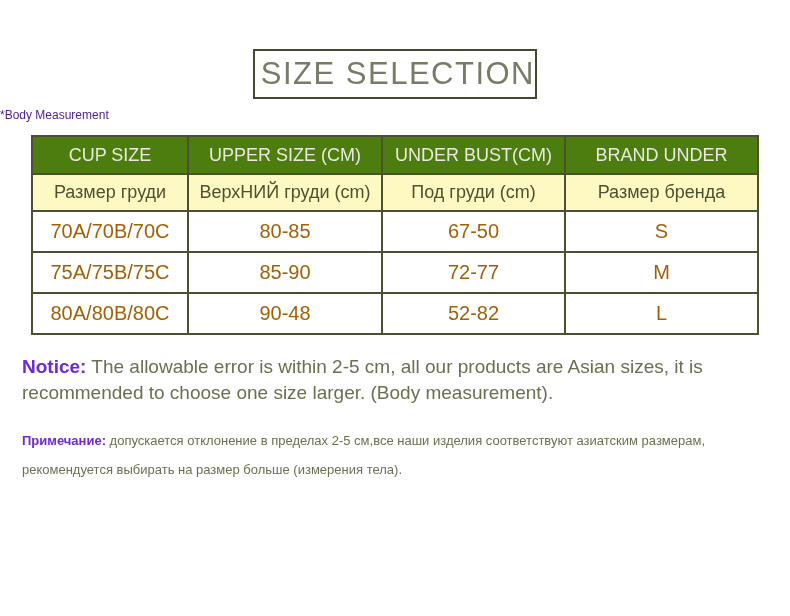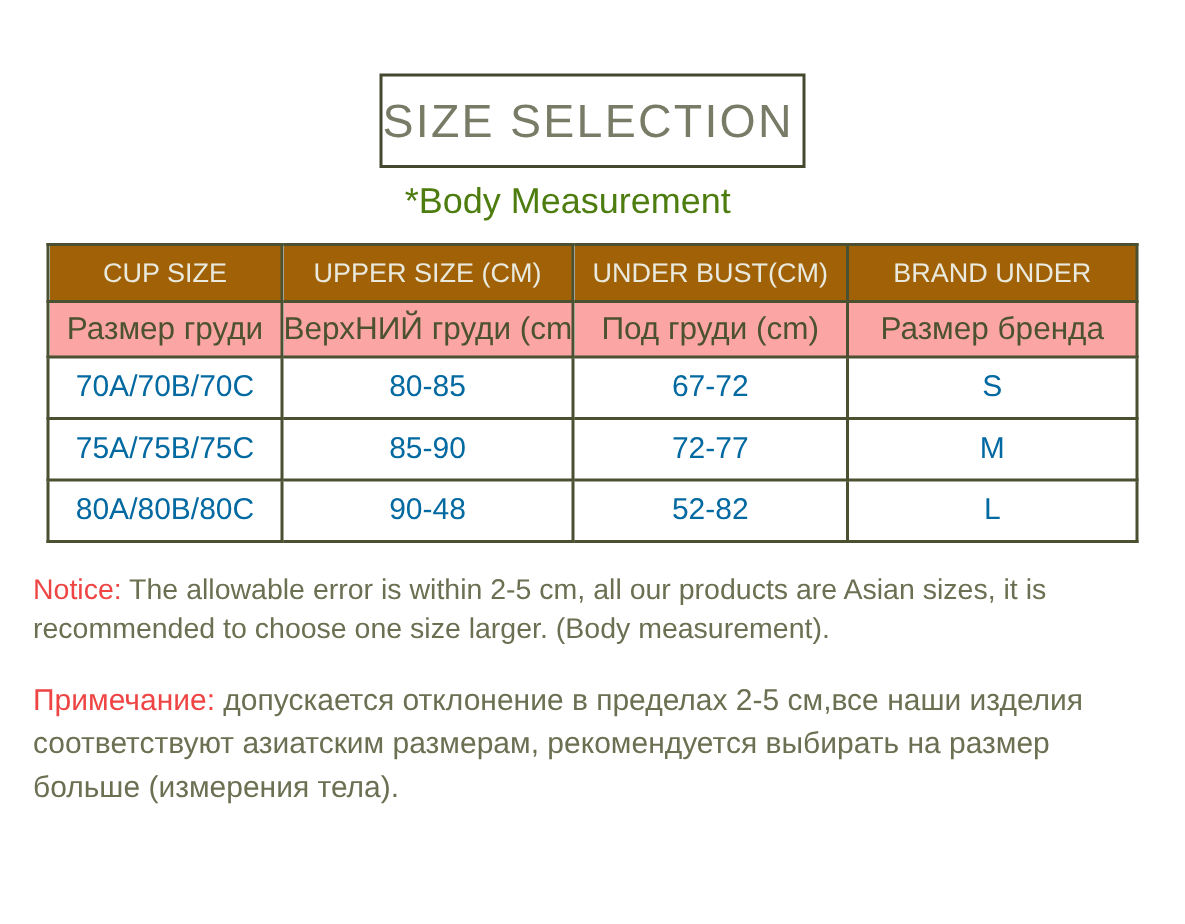--- a/index.html
+++ b/index.html
@@ -9,84 +9,84 @@
     width: 790px;
     height: 616px;
     background: #ffffff;
     font-family: "Liberation Sans", sans-serif;
     overflow: hidden;
   }
   
   .title-box {
     margin: 49px auto 4px auto;
     width: 284px;
-    height: 63px;
+    height: 50px;
     border: 2px solid #43482e;
     display: flex;
     align-items: center;
-    justify-content: flex-start;
+    justify-content: flex-end;
   }
   .title-box h1 {
     font-size: 31px;
     font-weight: normal;
     letter-spacing: 1.5px;
     color: #787c66;
   }
   
   .body-measure {
     margin: 9px 33px 0 0;
-    text-align: center;
-    font-size: 24px;
-    color: #4d7c0f;
+    text-align: left;
+    font-size: 12px;
+    color: #4c1d95;
   }
   
   table.size-table {
     margin: 13px auto 0 auto;
     width: 726px;
     border-collapse: collapse;
     table-layout: fixed;
     text-align: center;
   }
   table.size-table td, table.size-table th {
     border: 2px solid #4b5130;
     font-weight: normal;
     overflow: hidden;
     white-space: nowrap;
   }
   tr.head-en th {
-    background: #a16207;
+    background: #4d7c0f;
     color: #e9e9dd;
     font-size: 18px;
     height: 38px;
   }
   tr.head-ru td {
-    background: #fca5a5;
+    background: #fef9c3;
     color: #4c5230;
-    font-size: 21px;
+    font-size: 18px;
     height: 37px;
   }
   tr.body-row td {
     background: #ffffff;
-    color: #0369a1;
+    color: #a16207;
     font-size: 20px;
     height: 41px;
   }
   
   .note {
     color: #6b7052;
   }
-  .note b { font-weight: normal; color: #ef4444; }
+  .note b { font-weight: bold; color: #6d28d9; }
   .note-en {
     margin: 19px 20px 0 22px;
     font-size: 19px;
     line-height: 26px;
   }
   .note-ru {
     margin: 20px 20px 0 22px;
-    font-size: 20px;
+    font-size: 13px;
     line-height: 29px;
   }
 </style>
 </head>
 <body>
 
 <div class="page">
 
   <div class="title-box">
     <h1>SIZE SELECTION</h1>
@@ -112,21 +112,21 @@
         <td>Размер груди</td>
         <td>ВерхНИЙ груди (cm)</td>
         <td>Под груди (cm)</td>
         <td>Размер бренда</td>
       </tr>
     </thead>
     <tbody>
       <tr class="body-row">
         <td>70A/70B/70C</td>
         <td>80-85</td>
-        <td>67-72</td>
+        <td>67-50</td>
         <td>S</td>
       </tr>
       <tr class="body-row">
         <td>75A/75B/75C</td>
         <td>85-90</td>
         <td>72-77</td>
         <td>M</td>
       </tr>
       <tr class="body-row">
         <td>80A/80B/80C</td>

